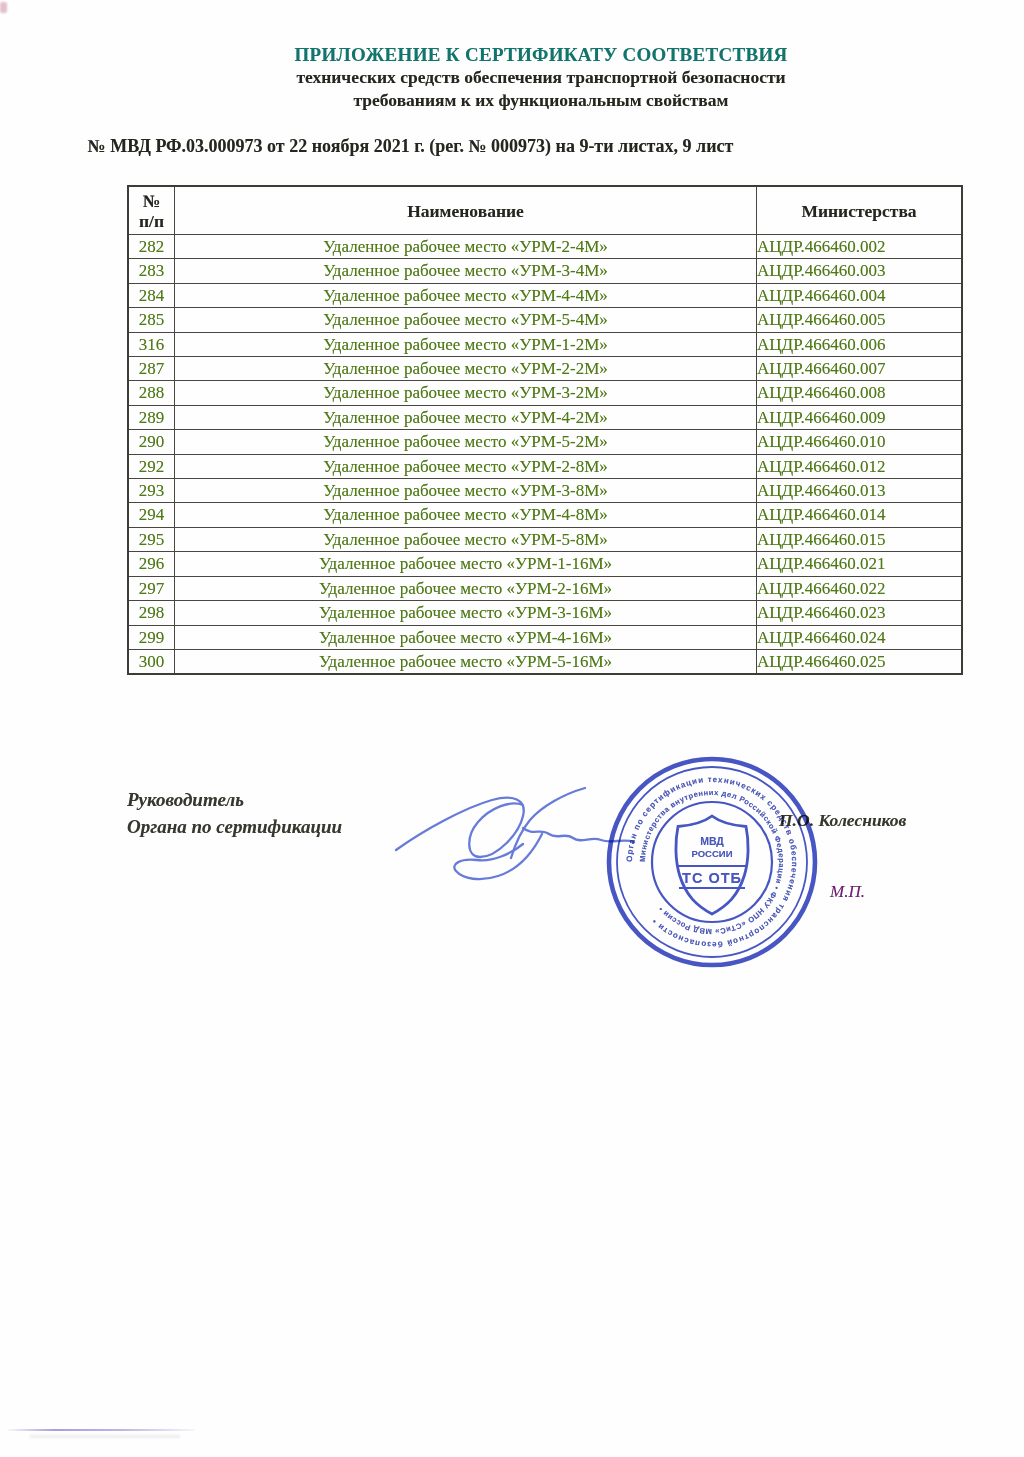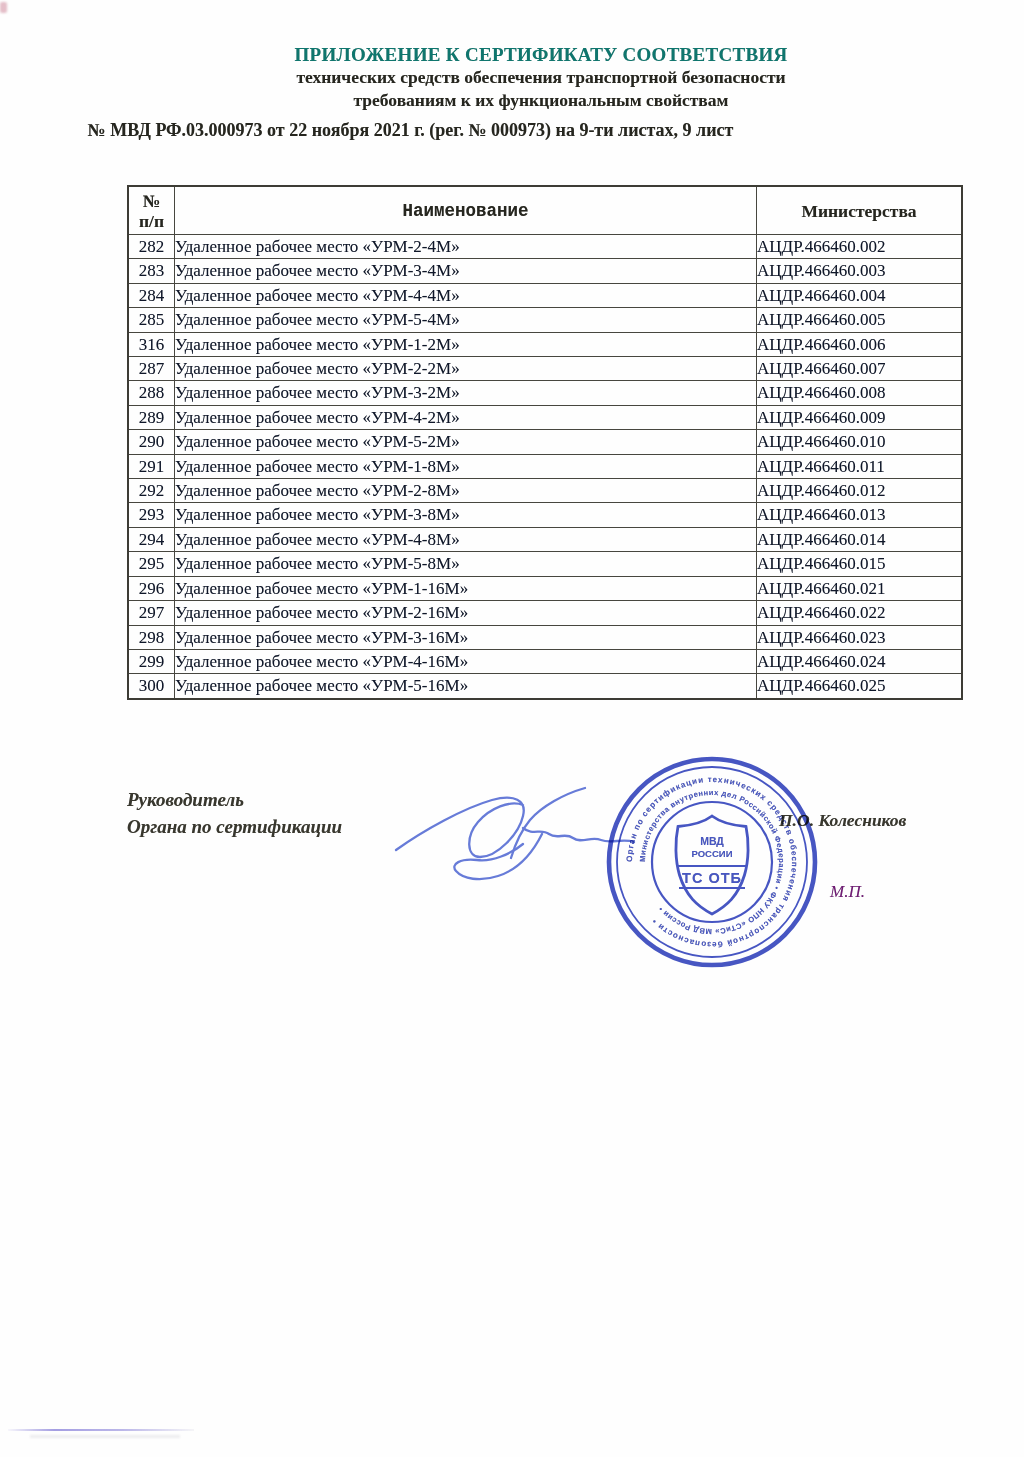--- a/index.html
+++ b/index.html
@@ -7,41 +7,41 @@
     position:relative; width:1024px; height:1457px; background:#fefefe;
     font-family:"Liberation Serif","DejaVu Serif",serif; color:#32322c;
     overflow:hidden;
     text-shadow:0 0 0.5px rgba(50,50,44,0.35);
   }
   
   .doc-header { position:absolute; left:58px; top:44px; width:966px; text-align:center; }
   .title-main { font-size:19px; font-weight:bold; letter-spacing:0.3px; color:#0f766e; }
   .title-sub  { font-size:17.5px; font-weight:bold; line-height:23px; color:#26261f; }
   .reg-line {
-    position:absolute; left:0; top:120px; width:821px; text-align:center;
+    position:absolute; left:0; top:136px; width:821px; text-align:center;
     font-size:18px; font-weight:bold; color:#26261f;
   }
   
   table.items { position:absolute; left:127px; top:185px; width:830px;
     border-collapse:collapse; table-layout:fixed; }
   table.items th, table.items td { border:1.6px solid #47463f; }
   table.items { border:2.4px solid #3d3c35; }
   th.col-num { width:45px; }
-  th.col-name { width:581px;font-family:Liberation Mono, monospace; }
+  th.col-name { width:581px; }
   th.col-des { width:204px; }
   table.items thead th {
     height:47px; font-size:17.5px; font-weight:bold; text-align:center;
     color:#26261f; padding:0; line-height:20px;
   }
   table.items td {
-    height:23.4px; padding:0; font-size:17px; color:#0f172a;
+    height:23.4px; padding:0; font-size:17px; color:#4d7c0f;
     line-height:23.4px; white-space:nowrap; overflow:hidden;
   }
   td.cell-num { text-align:center; }
-  td.cell-name { text-align:left; padding-left:13px; }
+  td.cell-name { text-align:center; padding-left:13px; }
   td.cell-des { text-align:left; padding-left:12px; }
   
   .role-lines {
     position:absolute; left:127px; top:786px;
     font-size:19px; font-weight:bold; font-style:italic; line-height:27px; color:#38372e;
   }
   .signer-name {
     position:absolute; left:779px; top:810px;
     font-size:17.5px; font-weight:bold; font-style:italic; color:#38372e;
   }
@@ -142,25 +142,20 @@
       <td class="cell-name">Удаленное рабочее место «УРМ-4-2М»</td>
       <td class="cell-des">АЦДР.466460.009</td>
     </tr>
 
     <tr>
       <td class="cell-num">290</td>
       <td class="cell-name">Удаленное рабочее место «УРМ-5-2М»</td>
       <td class="cell-des">АЦДР.466460.010</td>
     </tr>
 
-    <tr>
-      <td class="cell-num">291</td>
-      <td class="cell-name">Удаленное рабочее место «УРМ-1-8М»</td>
-      <td class="cell-des">АЦДР.466460.011</td>
-    </tr>
 
     <tr>
       <td class="cell-num">292</td>
       <td class="cell-name">Удаленное рабочее место «УРМ-2-8М»</td>
       <td class="cell-des">АЦДР.466460.012</td>
     </tr>
 
     <tr>
       <td class="cell-num">293</td>
       <td class="cell-name">Удаленное рабочее место «УРМ-3-8М»</td>

